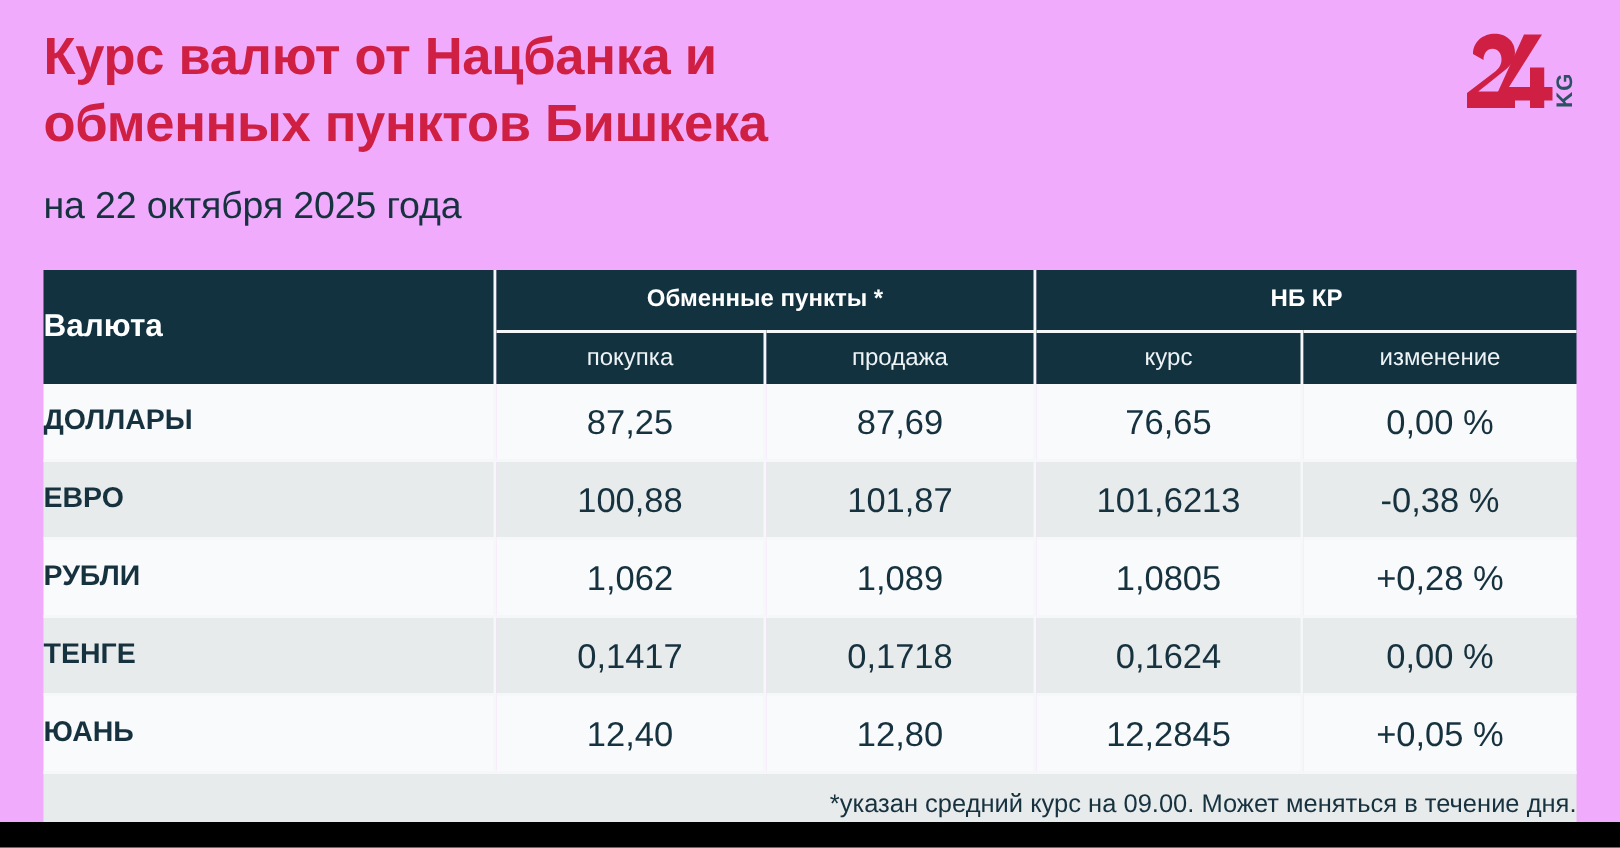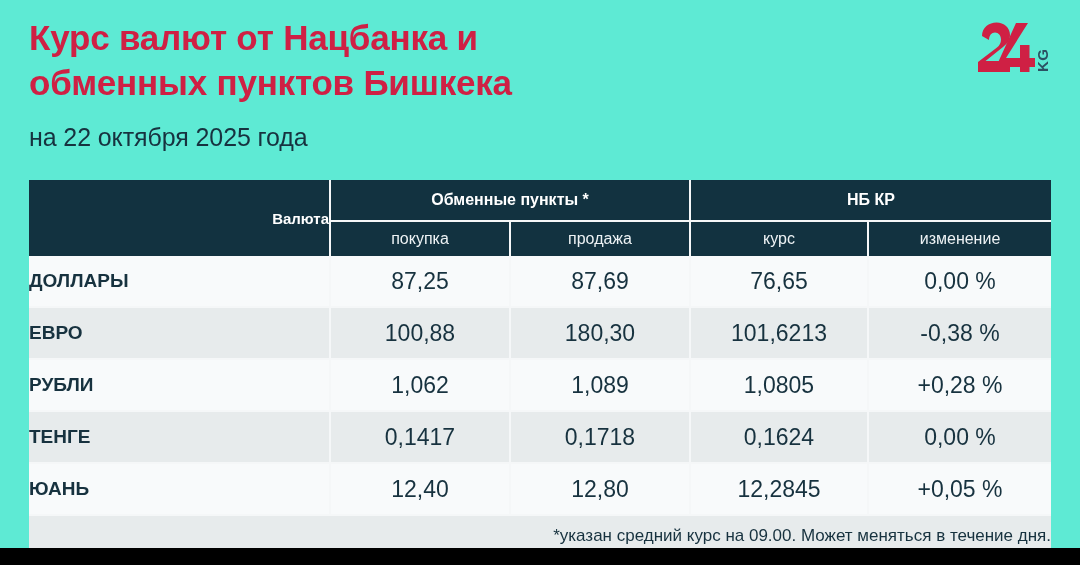--- a/index.html
+++ b/index.html
@@ -12,21 +12,21 @@
     background: #f5f7f8;
     font-family: "Liberation Sans", "DejaVu Sans", sans-serif;
     overflow: hidden;
     position: relative;
   }
 
   .page {
     position: relative;
     width: 1080px;
     height: 565px;
-    background: #5eead4;
+    background: #f0abfc;
     box-sizing: border-box;
   }
 
   
   .header {
     position: absolute;
     left: 29px;
     top: 16px;
     right: 29px;
   }
@@ -84,23 +84,23 @@
     font-weight: bold;
     text-align: center;
     height: 40px;
     vertical-align: middle;
     border-right: 2px solid #f5f7f8;
   }
   .hd.last { border-right: none; }
   .hd-currency {
     background: #123240;
     color: #ffffff;
-    font-size: 15px;
-    font-weight: bold;
-    text-align: right;
+    font-size: 21px;
+    font-weight: bold;
+    text-align: left;
     padding-left: 14px;
     vertical-align: middle;
     border-right: 2px solid #f5f7f8;
   }
   .hd-sub {
     background: #123240;
     color: #eef3f5;
     font-size: 16px;
     font-weight: normal;
     text-align: center;
@@ -206,21 +206,21 @@
         <tr class="row-odd">
           <td class="cell-name">ДОЛЛАРЫ</td>
           <td class="cell">87,25</td>
           <td class="cell">87,69</td>
           <td class="cell">76,65</td>
           <td class="cell last">0,00 %</td>
         </tr>
         <tr class="row-even">
           <td class="cell-name">ЕВРО</td>
           <td class="cell">100,88</td>
-          <td class="cell">180,30</td>
+          <td class="cell">101,87</td>
           <td class="cell">101,6213</td>
           <td class="cell last">-0,38 %</td>
         </tr>
         <tr class="row-odd">
           <td class="cell-name">РУБЛИ</td>
           <td class="cell">1,062</td>
           <td class="cell">1,089</td>
           <td class="cell">1,0805</td>
           <td class="cell last">+0,28 %</td>
         </tr>

